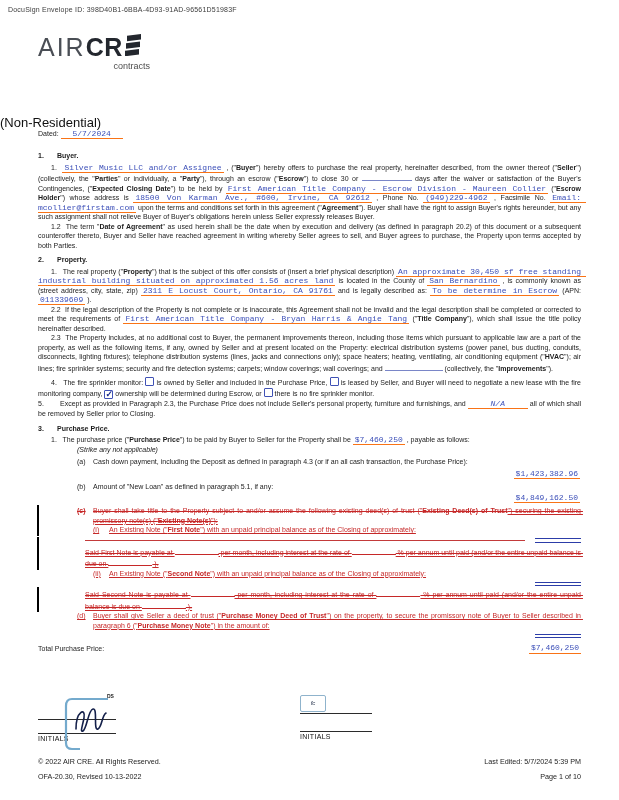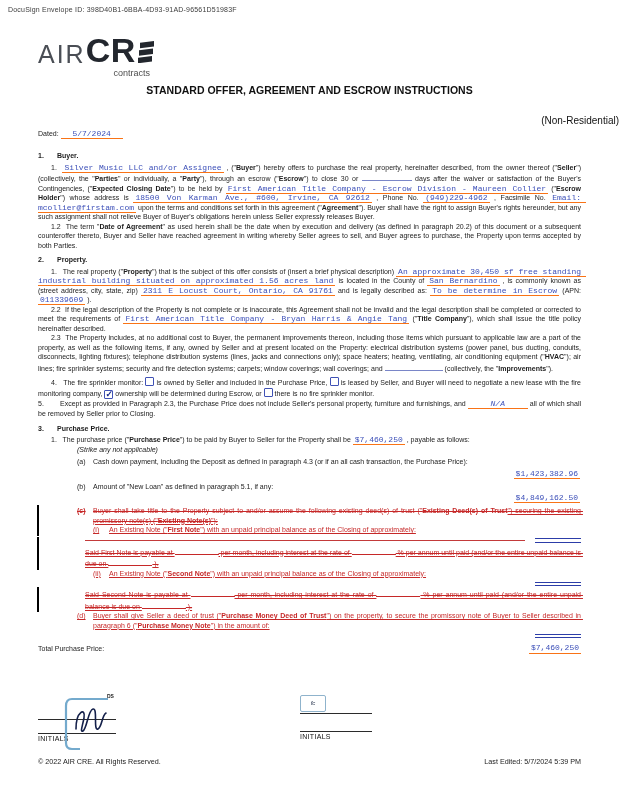--- a/index.html
+++ b/index.html
@@ -4,27 +4,27 @@
 <style>
   html,body{margin:0;padding:0;background:#ffffff;}
   .page{position:relative;width:619px;height:800px;background:#fff;overflow:hidden;
         font-family:"Liberation Sans",sans-serif;color:#1c1c1c;}
   .envelope{position:absolute;top:6px;left:8px;font-size:7px;color:#3c3c3c;letter-spacing:.2px;}
 
   
   .logo{position:absolute;top:33px;left:38px;width:112px;}
   .logo-row{display:flex;align-items:flex-end;}
   .air{font-size:25px;font-weight:300;letter-spacing:2px;color:#4a4e55;line-height:1;}
-  .cre{font-size:34px;font-weight:800;color:#23272e;line-height:1;letter-spacing:.5px;}
+  .cre{font-size:25px;font-weight:800;color:#23272e;line-height:1;letter-spacing:.5px;}
   .ebars{margin-left:1px;}
   .contracts{font-size:9px;color:#4d4d4d;text-align:right;margin-top:1px;}
 
   .title1,.title2{position:absolute;left:0;right:0;text-align:center;font-weight:bold;font-size:10.5px;color:#111;}
   .title1{top:84px;} .title2{top:99px;}
-  .subtitle{position:absolute;top:115px;left:0;right:0;text-align:right;font-size:10px;color:#111;}
+  .subtitle{position:absolute;top:115px;left:0;right:0;text-align:left;font-size:13px;color:#111;}
   .dated{position:absolute;top:129px;left:38px;font-size:7px;}
 
   
   #doc-body{position:absolute;top:146px;left:38px;right:38px;}
   .blk{position:relative;font-size:7px;line-height:9.5px;text-align:justify;}
   .sect{font-weight:bold;text-align:left;margin-top:5px;margin-bottom:2px;}
   .hn{display:inline-block;width:19px;}
   .ind{text-indent:13px;}
   .sp3{margin-top:3px;} .sp4{margin-top:4px;}
   .note{margin-left:39px;text-align:left;margin-bottom:2px;}
@@ -88,21 +88,20 @@
             <rect x="3" y="3" width="14" height="5.6"></rect>
             <rect x="2" y="10.4" width="14" height="5.6"></rect>
             <rect x="1" y="17.8" width="14" height="5.6"></rect>
           </g>
         </svg>
       </span>
     </div>
     <div class="contracts">contracts</div>
   </div>
 
-  <div class="title1">STANDARD OFFER, AGREEMENT AND ESCROW INSTRUCTIONS</div>
   <div class="subtitle">(Non-Residential)</div>
 
   <div class="dated">
     <span>Dated:</span>
     <span class="sg f w" style="width:58px">5/7/2024</span>
   </div>
 
   <div id="doc-body">
       <div class="blk sect"><span class="sg hn">1.</span><span class="sg b">Buyer.</span></div>
       <div class="blk ind"><span class="sg ">1.  </span><span class="sg f">Silver Music LLC and/or Assignee</span><span class="sg "> , ("</span><span class="sg b">Buyer</span><span class="sg ">") hereby offers to purchase the real property, hereinafter described, from the owner thereof ("</span><span class="sg b">Seller</span><span class="sg ">") (collectively, the "</span><span class="sg b">Parties</span><span class="sg ">" or individually, a "</span><span class="sg b">Party</span><span class="sg ">"), through an escrow ("</span><span class="sg b">Escrow</span><span class="sg ">") to close 30 or </span><span class="sg u w" style="width: 50px;"></span><span class="sg "> days after the waiver or satisfaction of the Buyer's Contingencies, ("</span><span class="sg b">Expected Closing Date</span><span class="sg ">") to be held by </span><span class="sg f">First American Title Company - Escrow Division - Maureen Collier</span><span class="sg "> ("</span><span class="sg b">Escrow Holder</span><span class="sg ">") whose address is </span><span class="sg f">18500 Von Karman Ave., #600, Irvine, CA 92612</span><span class="sg "> , Phone No. </span><span class="sg f">(949)229-4962</span><span class="sg "> , Facsimile No. </span><span class="sg f">Email: mcollier@firstam.com</span><span class="sg "> upon the terms and conditions set forth in this agreement ("</span><span class="sg b">Agreement</span><span class="sg ">"). Buyer shall have the right to assign Buyer's rights hereunder, but any such assignment shall not relieve Buyer of Buyer's obligations herein unless Seller expressly releases Buyer.</span></div>
@@ -156,15 +155,19 @@
       <div class="sline" style="top:38px;width:72px"></div>
       <div class="init-label" style="top:40px">INITIALS</div>
     </div>
   </div>
 
   <div class="footer">
     <div class="frow">
       <span>© 2022 AIR CRE.  All Rights Reserved.</span>
       <span>Last Edited: 5/7/2024 5:39 PM</span>
     </div>
+    <div class="frow">
+      <span>OFA-20.30, Revised 10-13-2022</span>
+      <span>Page 1 of 10</span>
+    </div>
   </div>
 
 </div>
 
 </body></html>

